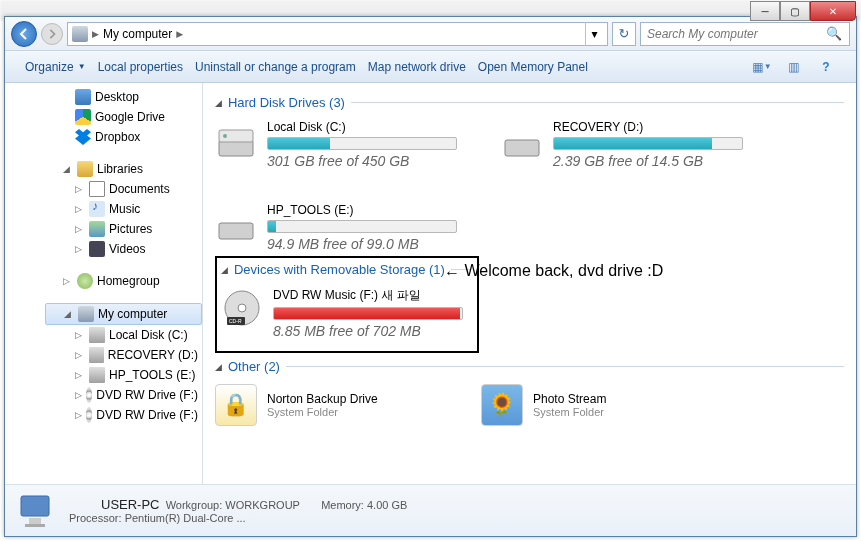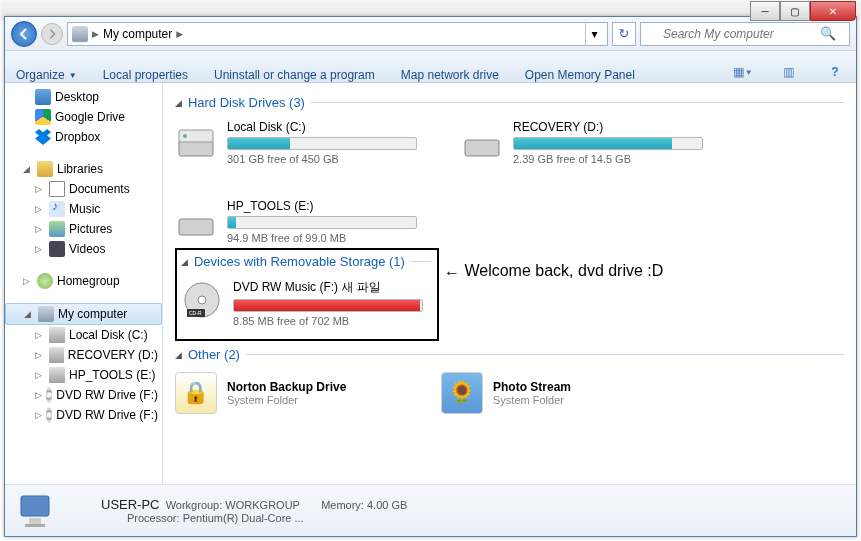--- a/index.html
+++ b/index.html
@@ -16,56 +16,56 @@
 
 
 .navbar { height: 34px; display: flex; align-items: center; padding: 3px 6px; background: linear-gradient(#f6f9fc,#e8eef5); border-bottom: 1px solid #c9d4e2; gap: 4px; }
 .nav-back { width: 26px; height: 26px; border-radius: 50%; background: radial-gradient(#6aa8e8,#2a6bb8); border: 1px solid #1a5ba8; display: flex; align-items: center; justify-content: center; color: #fff; cursor: pointer; }
 .nav-fwd { width: 22px; height: 22px; border-radius: 50%; background: #e0e0e0; border: 1px solid #bbb; display: flex; align-items: center; justify-content: center; color: #999; cursor: pointer; }
 .breadcrumb { flex: 1; height: 24px; background: #fff; border: 1px solid #9db5cd; display: flex; align-items: center; padding: 0 4px; font-size: 12px; gap: 4px; }
 .bc-icon { width: 16px; height: 16px; background: linear-gradient(#8bb8e8,#5a8bc0); border-radius: 2px; }
 .bc-sep { color: #666; font-size: 9px; }
 .bc-drop { width: 18px; height: 24px; border-left: 1px solid #c0c0c0; display: flex; align-items: center; justify-content: center; cursor: pointer; }
 .nav-refresh { width: 24px; height: 24px; background: #fff; border: 1px solid #9db5cd; display: flex; align-items: center; justify-content: center; color: #3a6ba8; cursor: pointer; font-size: 13px; }
-.searchbox { width: 210px; height: 24px; background: #fff; border: 1px solid #9db5cd; display: flex; align-items: center; padding: 0 22px; }
+.searchbox { width: 210px; height: 24px; background: #fff; border: 1px solid #9db5cd; display: flex; align-items: center; padding: 0 6px; }
 .searchbox input { border: none; outline: none; flex: 1; font-size: 12px; font-style: italic; color: #888; }
 .searchbox .sicon { color: #4a7bb8; font-size: 13px; }
 
 
-.toolbar { height: 32px; background: linear-gradient(#f2f7fc,#dde8f4); border-bottom: 1px solid #c0d0e0; display: flex; align-items: flex-end; padding: 0 11px; gap: 26px; font-size: 12px; color: #1a4d8a; }
+.toolbar { height: 32px; background: linear-gradient(#f2f7fc,#dde8f4); border-bottom: 1px solid #c0d0e0; display: flex; align-items: center; padding: 0 20px; gap: 12px; font-size: 12px; color: #1a4d8a; }
 .tb-item { cursor: pointer; display: flex; align-items: center; gap: 4px; }
 .tb-spacer { flex: 1; }
 .tb-icon { width: 20px; height: 20px; display: flex; align-items: center; justify-content: center; color: #4a7bb8; cursor: pointer; }
 
 
-.main { display: flex; height: calc(100% - 34px - 32px - 52px); }
+.main { display: flex; height: calc(100% - 34px - 32px - 52px); margin-left: 40px; }
 .sidebar { width: 158px; border-right: 1px solid #d8e0e8; overflow-y: auto; padding: 4px 0; font-size: 12px; }
 .sb-item { display: flex; align-items: center; padding: 2px 4px 2px 18px; gap: 4px; cursor: pointer; white-space: nowrap; }
 .sb-item.l2 { padding-left: 30px; }
 .sb-item.sel { background: linear-gradient(#e8f0fb,#cfe2f8); border: 1px solid #a8c8f0; border-radius: 2px; }
 .sb-item .exp { width: 10px; font-size: 9px; color: #666; }
 .sb-icon { width: 16px; height: 16px; display: inline-block; }
 .sb-spacer { height: 12px; }
 
 .content { flex: 1; padding: 8px 12px; overflow: auto; position: relative; }
 .group-hdr { display: flex; align-items: center; gap: 6px; color: #1560b8; font-size: 13px; margin: 4px 0 6px; cursor: pointer; }
 .group-hdr .line { flex: 1; height: 1px; background: #cad8ea; }
 .group-hdr .exp { font-size: 9px; color: #555; }
 .drive-row { display: flex; gap: 26px; flex-wrap: wrap; }
 .drive { display: flex; gap: 10px; width: 260px; padding: 4px 0; }
 .drive-icon { width: 42px; height: 42px; display: flex; align-items: center; justify-content: center; }
 .drive-info { flex: 1; font-size: 12px; }
 .drive-name { margin-bottom: 3px; }
 .progress { width: 190px; height: 13px; border: 1px solid #b8b8b8; background: #f0f0f0; border-radius: 2px; margin-bottom: 3px; overflow: hidden; }
 .progress .fill { height: 100%; background: linear-gradient(#4fc7d8,#25a8bc); }
 .progress .fill.red { background: linear-gradient(#f05858,#d82020); }
-.drive-free { color: #666; font-size: 11px; }
+.drive-free { color: #666; font-size: 14px; font-style: italic; }
 .folder-item { display: flex; gap: 10px; width: 240px; padding: 4px 0; align-items: center; }
 .folder-icon { width: 42px; height: 42px; border: 1px solid #d0d0d0; border-radius: 4px; display: flex; align-items: center; justify-content: center; font-size: 22px; }
-.folder-name { font-size: 12px; font-weight: bold; }
+.folder-name { font-size: 12px; }
 .folder-sub { font-size: 11px; color: #888; }
 
 .removable-box { border: 2px solid #000; padding: 0 6px 8px 4px; width: 264px; margin-bottom: 6px; position: relative; }
 .annotation { position: absolute; left: 444px; top: 262px; font-size: 16px; font-family: Arial; }
 
 
 .details { height: 52px; border-top: 1px solid #d8e0e8; background: linear-gradient(#f4f8fc,#eaf0f8); display: flex; align-items: center; padding: 4px 10px; gap: 12px; font-size: 11px; color: #555; }
 .details-icon { width: 42px; height: 42px; }
 .details-text .name { font-size: 13px; color: #222; margin-left: 32px; }
 
@@ -325,21 +325,21 @@
     <div class="details-icon"><svg width="42" height="42" viewBox="0 0 42 42">
           <rect x="6" y="6" width="28" height="20" rx="2" fill="#5a8bc8" stroke="#3a6ba8"></rect>
           <rect x="14" y="28" width="12" height="6" fill="#ccc"></rect>
           <rect x="10" y="34" width="20" height="3" fill="#aaa"></rect>
         </svg></div>
     <div class="details-text">
       <div><span class="name">USER-PC</span>
         &nbsp;<span>Workgroup:</span> <span>WORKGROUP</span>
         &nbsp;&nbsp;&nbsp;&nbsp;&nbsp;&nbsp;<span>Memory:</span> <span>4.00 GB</span>
       </div>
-      <div style="margin-left:58px"><span>Processor:</span> <span>Pentium(R) Dual-Core ...</span></div>
+      <div style=""><span>Processor:</span> <span>Pentium(R) Dual-Core ...</span></div>
     </div>
   </div>
 </div>
 
 <div class="annotation">
   <span>←</span>
   <span>Welcome back, dvd drive :D</span>
 </div>
 
 </body></html>

